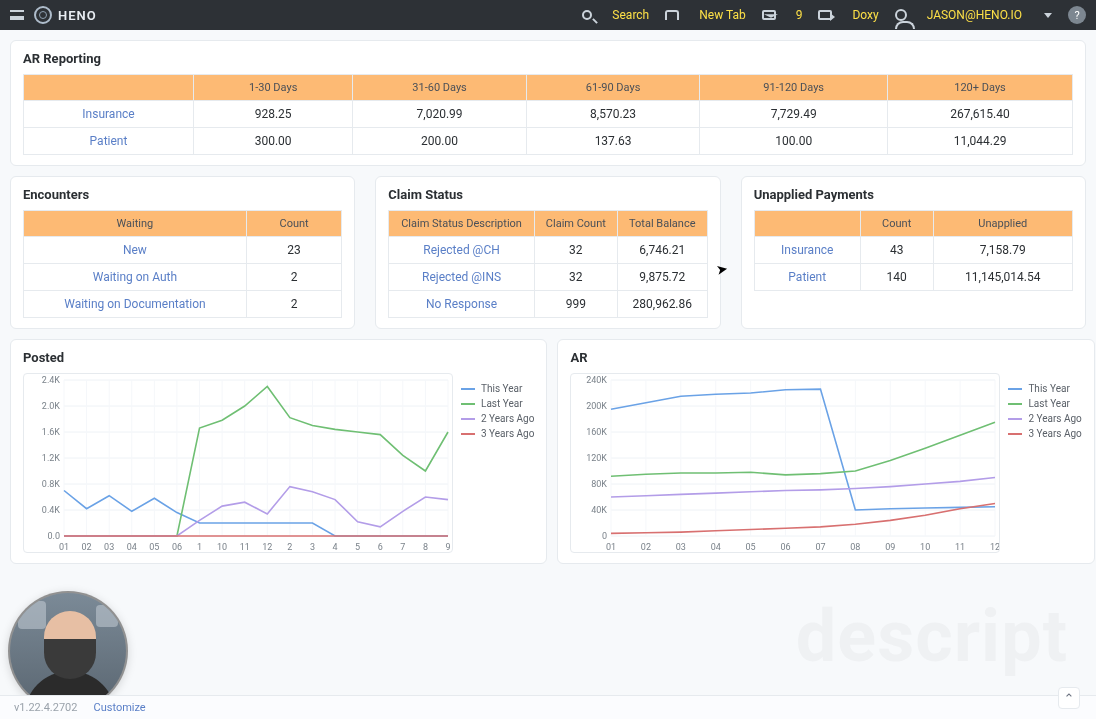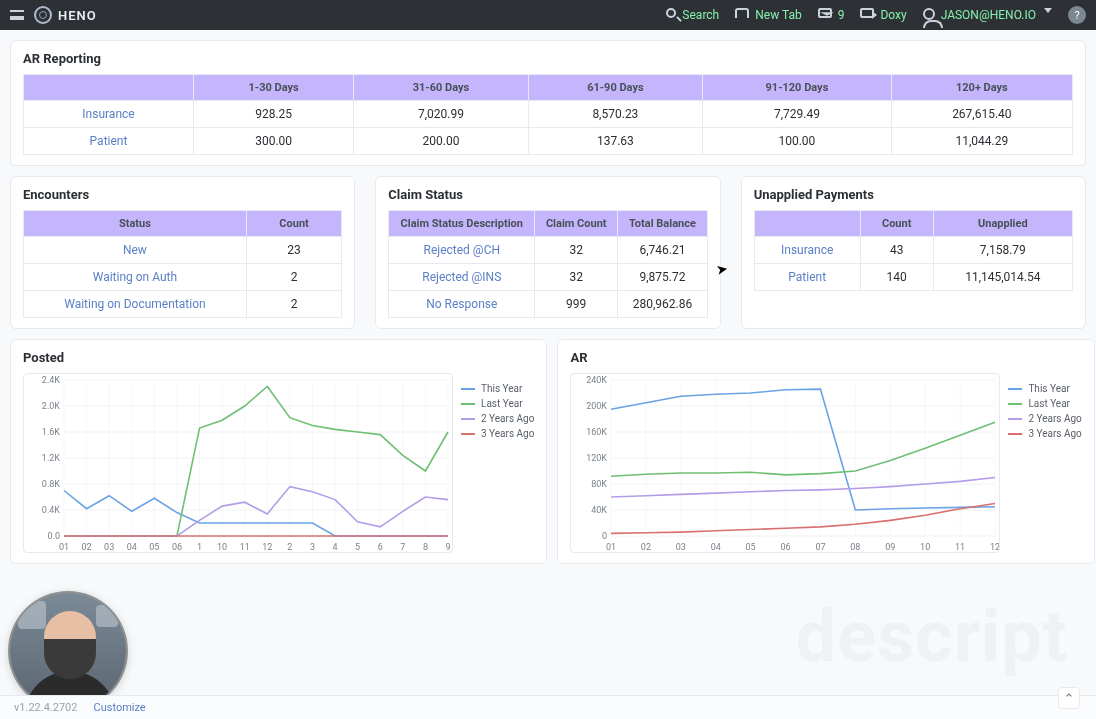--- a/index.html
+++ b/index.html
@@ -22,21 +22,21 @@
   html,body{margin:0;padding:0;background:var(--bg);font-family:-apple-system,Segoe UI,Roboto,Arial,sans-serif;color:var(--text);font-size:13px;}
   .viewport{width:1096px;height:719px;position:relative;overflow:hidden;}
 
   
   .topnav{height:30px;background:var(--nav);color:var(--nav-text);display:flex;align-items:center;padding:0 10px;gap:12px;}
   .topnav .left{display:flex;align-items:center;gap:10px;}
   .topnav .right{margin-left:auto;display:flex;align-items:center;gap:16px;}
   .logo{display:flex;align-items:center;gap:6px;color:#e8edf2;font-weight:600;letter-spacing:1px;}
   .logo .ball{width:18px;height:18px;border:2px solid #aebccb;border-radius:50%;display:inline-block;position:relative;}
   .logo .ball::before{content:"";position:absolute;inset:3px;border-radius:50%;border:1px solid #8fa0b1;}
-  .nav-item{display:flex;gap:6px;color:#86efac;font-size:12px;}
+  .nav-item{display:flex;align-items:center;gap:20px;color:#fde047;font-size:12px;}
   .help-circle{width:18px;height:18px;border-radius:50%;background:#7d8791;color:#fff;display:inline-flex;align-items:center;justify-content:center;font-size:11px;}
 
   
   .ico-search{border:2px solid #cbd3db;border-radius:50%;width:10px;height:10px;position:relative;display:inline-block;}
   .ico-search::after{content:"";position:absolute;width:6px;height:2px;background:#cbd3db;transform:rotate(45deg);left:8px;top:8px;}
   .ico-tab{width:14px;height:10px;border:2px solid #cbd3db;border-bottom:none;border-radius:3px 3px 0 0;display:inline-block;}
   .ico-mail{width:14px;height:10px;border:2px solid #cbd3db;border-radius:2px;display:inline-block;position:relative;}
   .ico-mail::after{content:"";position:absolute;left:0;right:0;top:0;height:0;border-left:7px solid transparent;border-right:7px solid transparent;border-top:6px solid #cbd3db;transform:translateY(1px) scaleY(0.6);} 
   .ico-cam{width:14px;height:10px;border:2px solid #cbd3db;border-radius:2px;display:inline-block;position:relative;}
   .ico-cam::after{content:"";position:absolute;right:-5px;top:1px;width:0;height:0;border-top:4px solid transparent;border-bottom:4px solid transparent;border-left:5px solid #cbd3db;}
@@ -49,21 +49,21 @@
   
   .content{padding:10px;display:flex;flex-direction:column;gap:10px;}
   .panel{background:var(--panel);border:1px solid var(--border);border-radius:6px;padding:10px 12px;}
   .panel h3{margin:0 0 8px 0;font-size:13px;font-weight:700;color:#2b2f33;}
   .row3{display:grid;grid-template-columns:1fr 1fr 1fr;gap:20px;}
   .row2{display:grid;grid-template-columns:1fr 1fr;gap:10px;}
 
   
   table{width:100%;border-collapse:collapse;}
   th,td{border:1px solid var(--border);padding:6px 10px;font-size:12px;text-align:center;background:#fff;}
-  th{background:#c4b5fd;color:#4a5058;font-weight:700;font-size:11px;}
+  th{background:#fdba74;color:#4a5058;font-weight:400;font-size:11px;}
   td .link{color:var(--link);cursor:pointer;}
 
   
   .chart-wrap{display:flex;gap:8px;align-items:flex-start;}
   .chart{background:#fff;border:1px solid var(--border);border-radius:4px;position:relative;}
   .legend{display:flex;flex-direction:column;gap:4px;font-size:10px;color:#5a6068;padding-top:10px;}
   .legend .item{display:flex;align-items:center;gap:6px;white-space:nowrap;}
   .legend .sw{width:14px;height:2px;display:inline-block;}
 
   
@@ -164,21 +164,21 @@
           </tbody>
       </table>
     </div>
 
     <div class="row3">
       <div class="panel">
         <h3>Encounters</h3>
         <table>
           <thead>
               <tr id="enc-head">
-                <th style="width: 70%;">Status</th>
+                <th style="width: 70%;">Waiting</th>
                 <th>Count</th>
               </tr>
             </thead>
           <tbody id="enc-body">
               <tr>
                 <td><span class="link">New</span></td>
                 <td>23</td>
               </tr>
               <tr>
                 <td><span class="link">Waiting on Auth</span></td>

